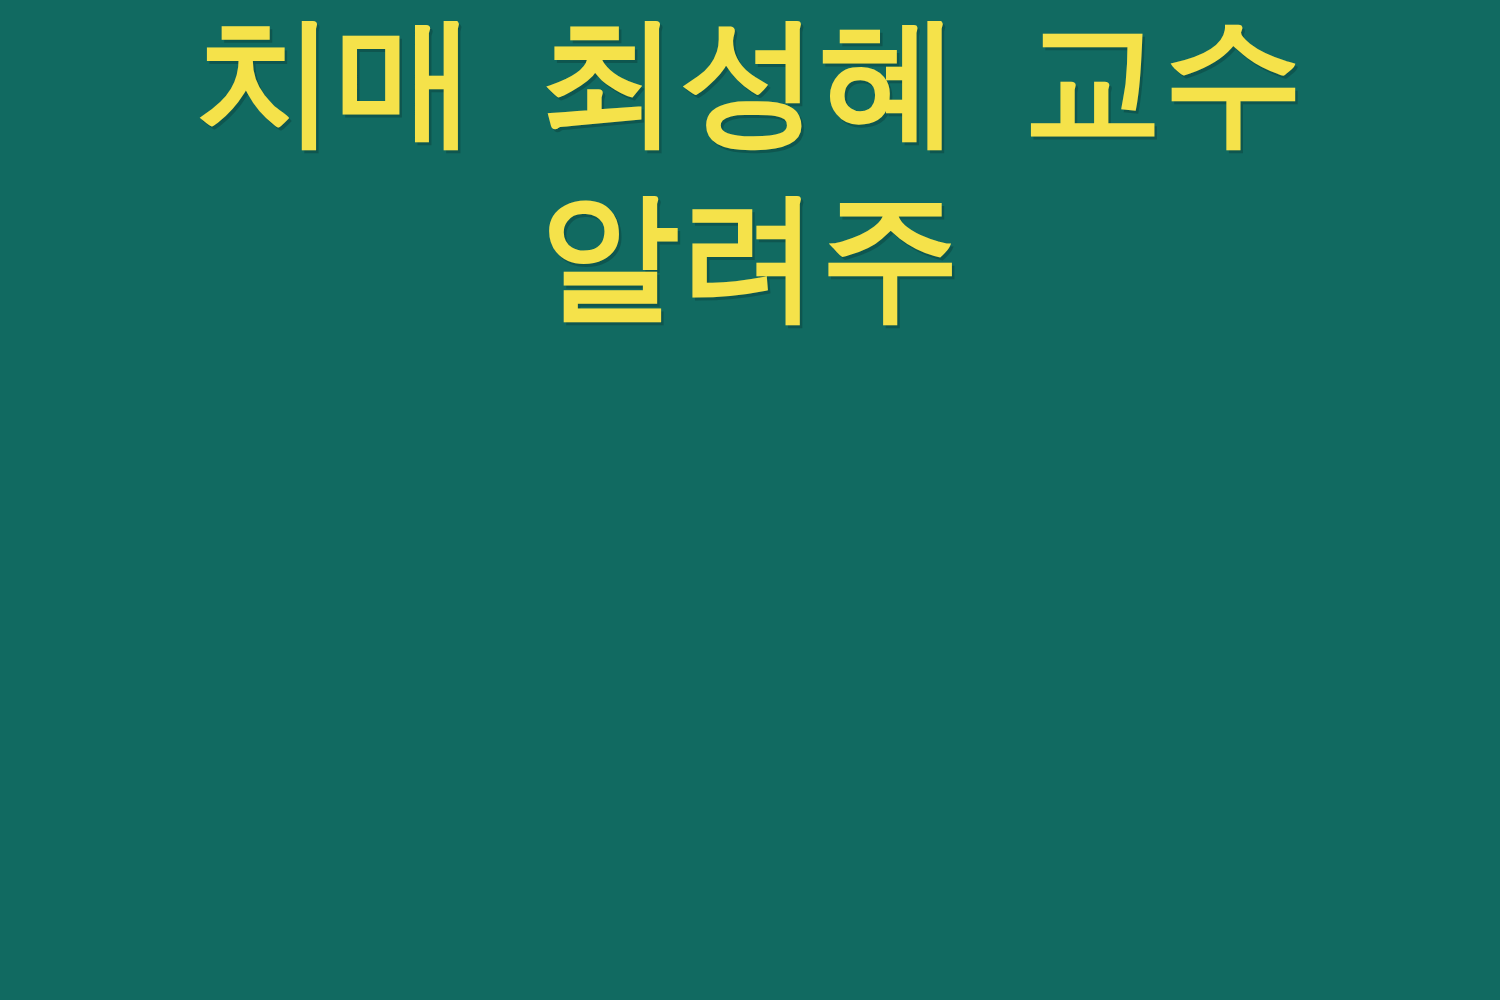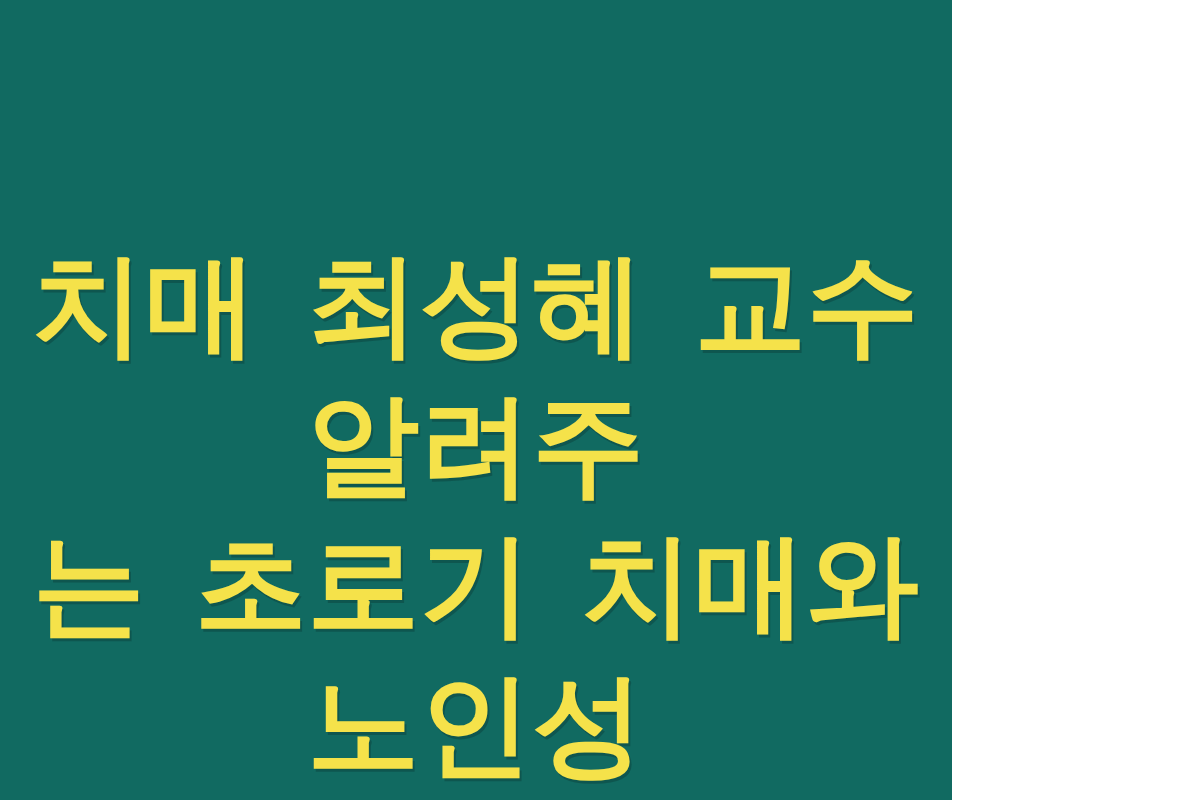--- a/index.html
+++ b/index.html
@@ -12,25 +12,25 @@
     width: 1200px;
     height: 800px;
     overflow: hidden;
     font-family: "DejaVu Sans", sans-serif;
   }
 
   
   .thumbnail-canvas {
     position: relative;
     box-sizing: border-box;
-    width: 952px;
+    width: 1200px;
     height: 800px;
     background: #116A61;
     display: flex;
-    align-items: flex-end;
+    align-items: flex-start;
     justify-content: center;
     user-select: none;
   }
 
   
   .headline-block {
     width: 1040px;
     margin: 0;
     padding: 0;
     text-align: center;
@@ -61,17 +61,16 @@
 </style>
 </head>
 <body>
 
 <div class="thumbnail-canvas" style="background: rgb(17, 106, 97);">
 
   <div class="headline-block">
 
     <h1 class="headline-text" style="color: rgb(245, 226, 74); text-shadow: rgba(10, 62, 57, 0.45) 2px 3px 0px;">
       <span class="headline-line">치매 최성혜 교수 알려주</span>
-      <span class="headline-line">는 초로기 치매와 노인성</span>
     </h1>
 
   </div>
 </div>
 
 </body></html>

